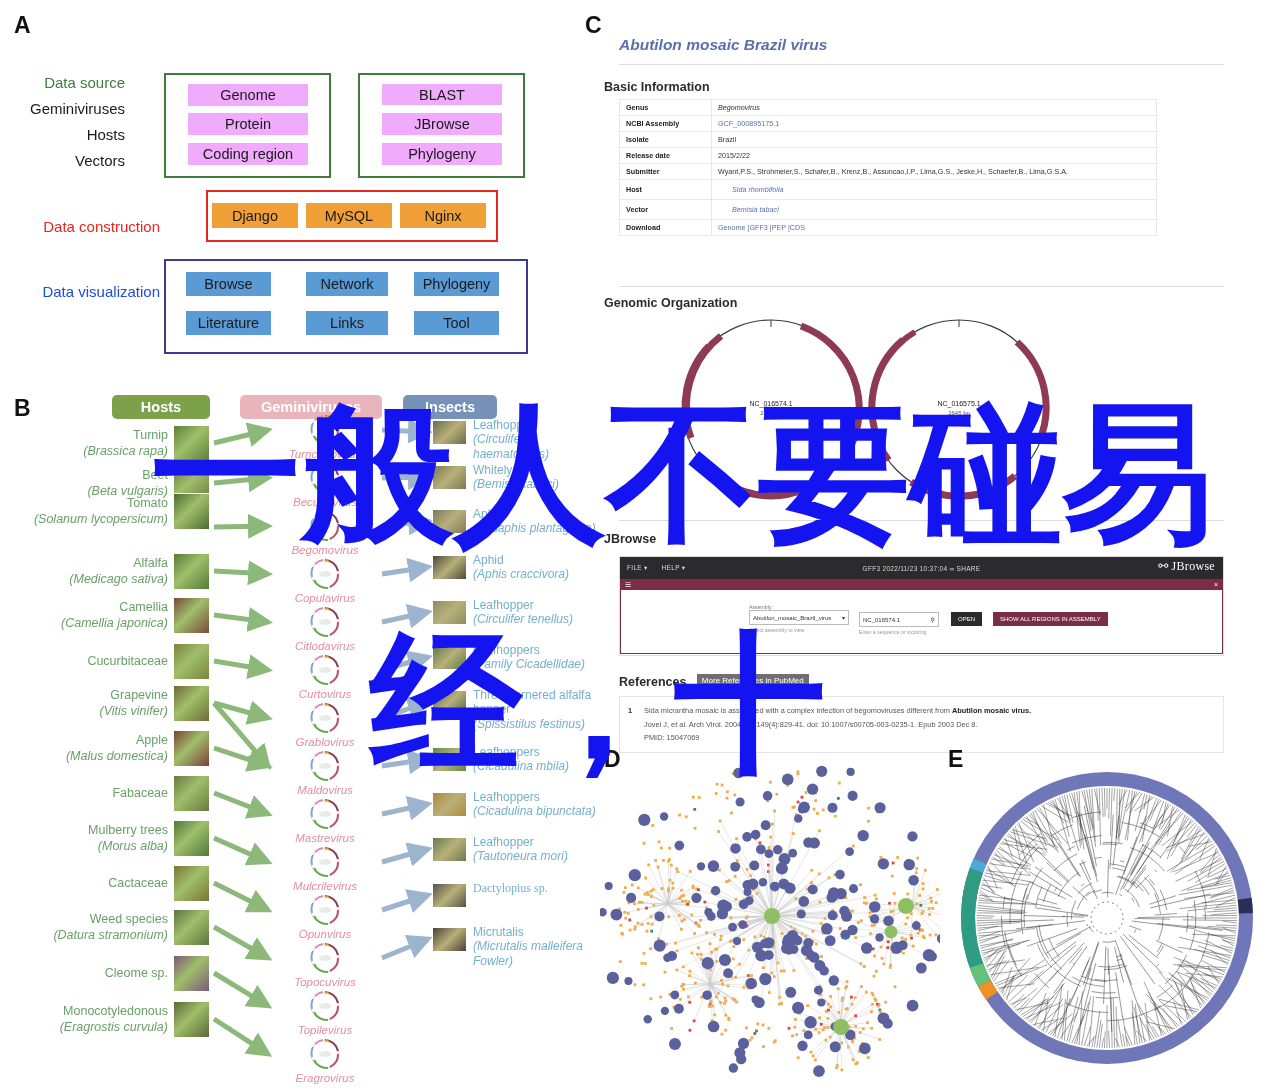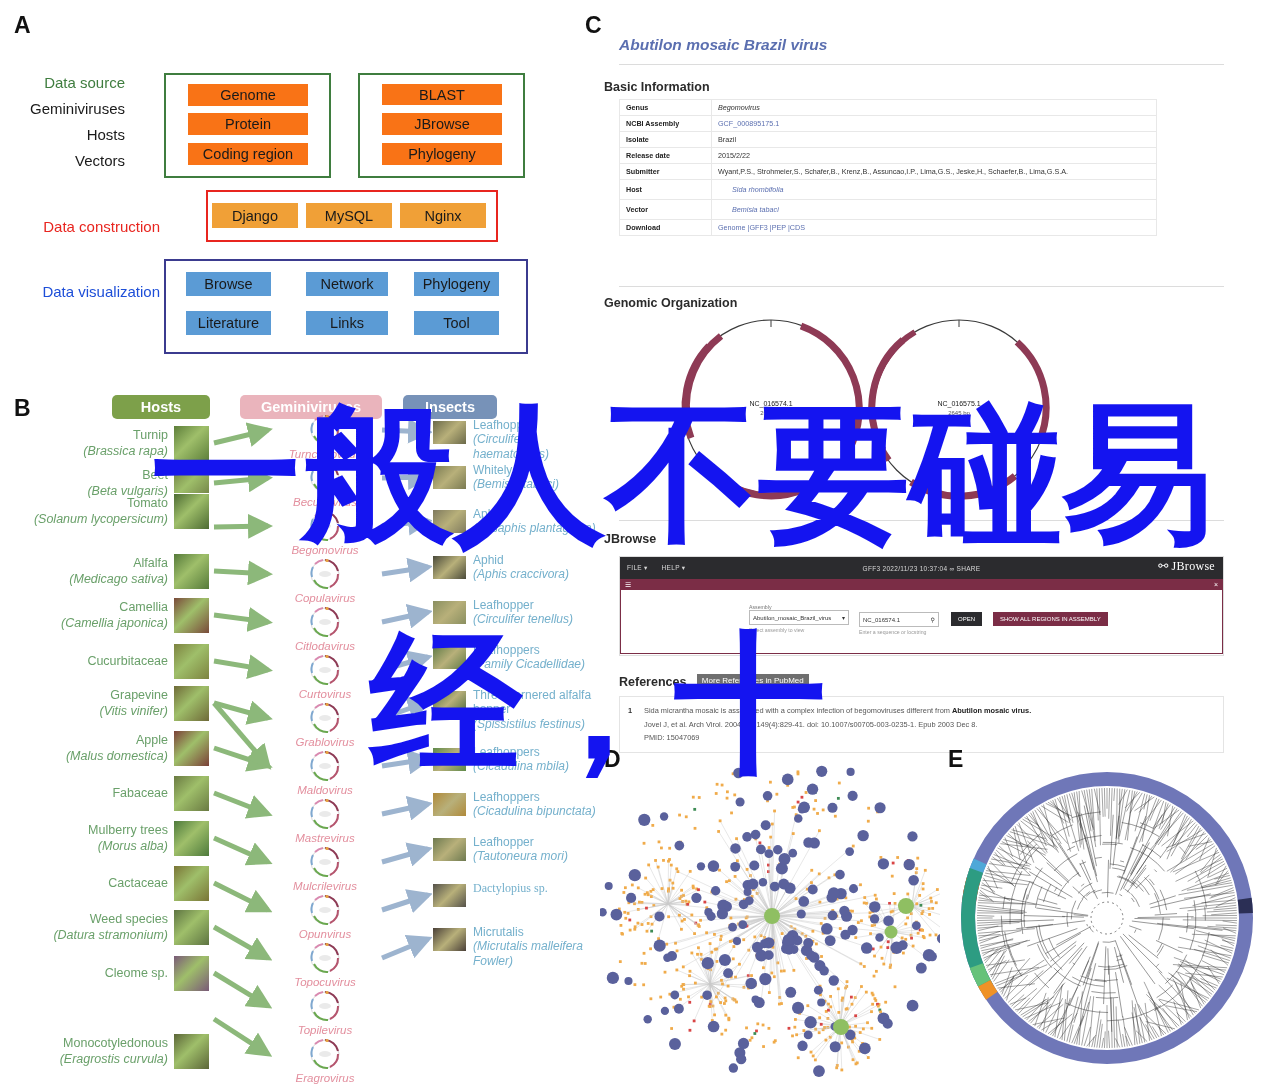--- a/index.html
+++ b/index.html
@@ -34,21 +34,21 @@
     border:2px solid #3f7d3f;
     background:#fff;
   }
   .a-box.red{ border-color:#e8251f; }
   .a-box.blue{ border-color:#3b3b8f; }
   .a-chip{
     position:absolute;
     display:flex; align-items:center; justify-content:center;
     font-size:14.5px;
     color:#1a1a1a;
-    background:#f97316;
+    background:#f0abfc;
     white-space:nowrap;
   }
   .a-chip.orange{ background:#f0a037; }
   .a-chip.blue{ background:#5b9bd5; }
 
   
   #panelB{ position:absolute; left:0; top:385px; width:600px; height:706px; }
   .b-header{
     position:absolute;
     height:24px;
@@ -337,21 +337,21 @@
         <div class="b-thumb" style="background: linear-gradient(135deg, rgb(122, 117, 54) 0%, rgb(159, 191, 106) 45%, rgb(122, 117, 54) 100%);"></div>
       </div>
       <div class="b-host" style="top: 524px;">
         <div class="b-host-text"><span>Weed species</span><i>(Datura stramonium)</i></div>
         <div class="b-thumb" style="background: linear-gradient(135deg, rgb(94, 116, 66) 0%, rgb(159, 191, 106) 45%, rgb(94, 116, 66) 100%);"></div>
       </div>
       <div class="b-host" style="top: 570px;">
         <div class="b-host-text"><span>Cleome sp.</span></div>
         <div class="b-thumb" style="background: linear-gradient(135deg, rgb(122, 90, 120) 0%, rgb(159, 191, 106) 45%, rgb(122, 90, 120) 100%);"></div>
       </div>
-      <div class="b-host" style="top: 648px;">
+      <div class="b-host" style="top: 616px;">
         <div class="b-host-text"><span>Monocotyledonous</span><i>(Eragrostis curvula)</i></div>
         <div class="b-thumb" style="background: linear-gradient(135deg, rgb(92, 102, 56) 0%, rgb(159, 191, 106) 45%, rgb(92, 102, 56) 100%);"></div>
       </div>
     </div>
   <div id="b-viruses">
       <div class="b-virus" style="top: 28px;">
         <svg class="circ" viewBox="0 0 34 34">
           <circle cx="17" cy="17" r="14" fill="none" stroke="#d8d8d8" stroke-width="1"></circle>
           <path d="M 17 3 A 14 14 0 0 1 30 14" fill="none" stroke="#8e3a55" stroke-width="2"></path>
           <path d="M 30 17 A 14 14 0 0 1 22 30" fill="none" stroke="#b5556e" stroke-width="2"></path>

